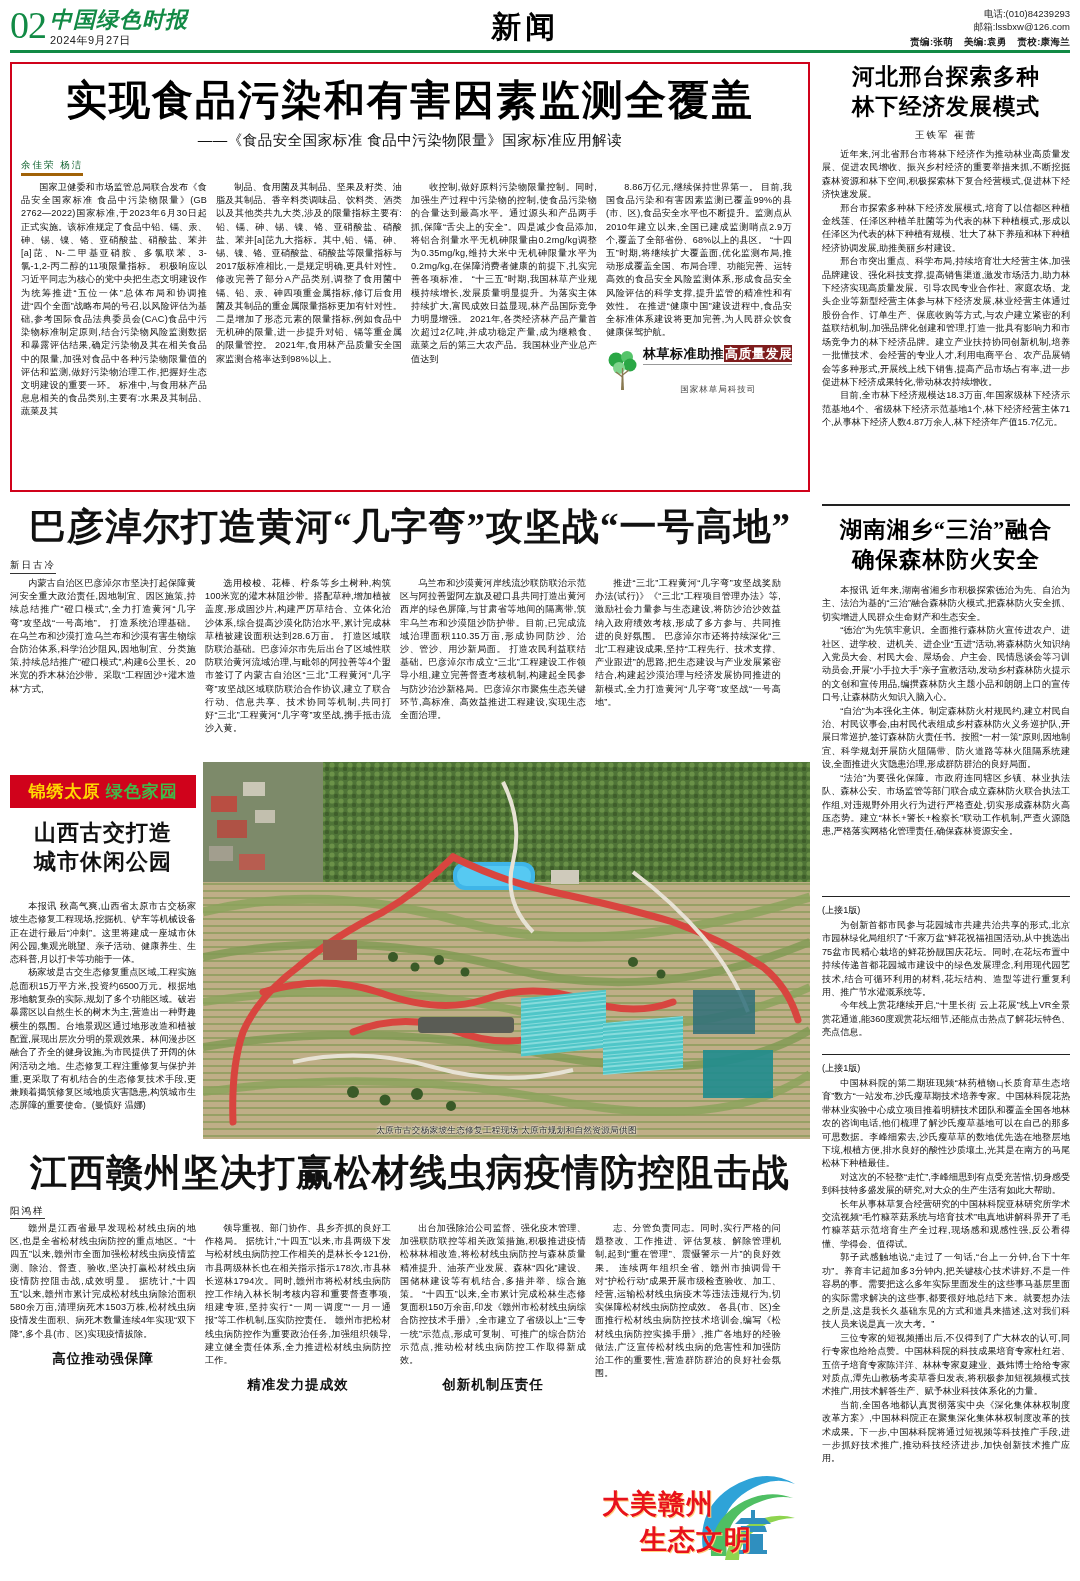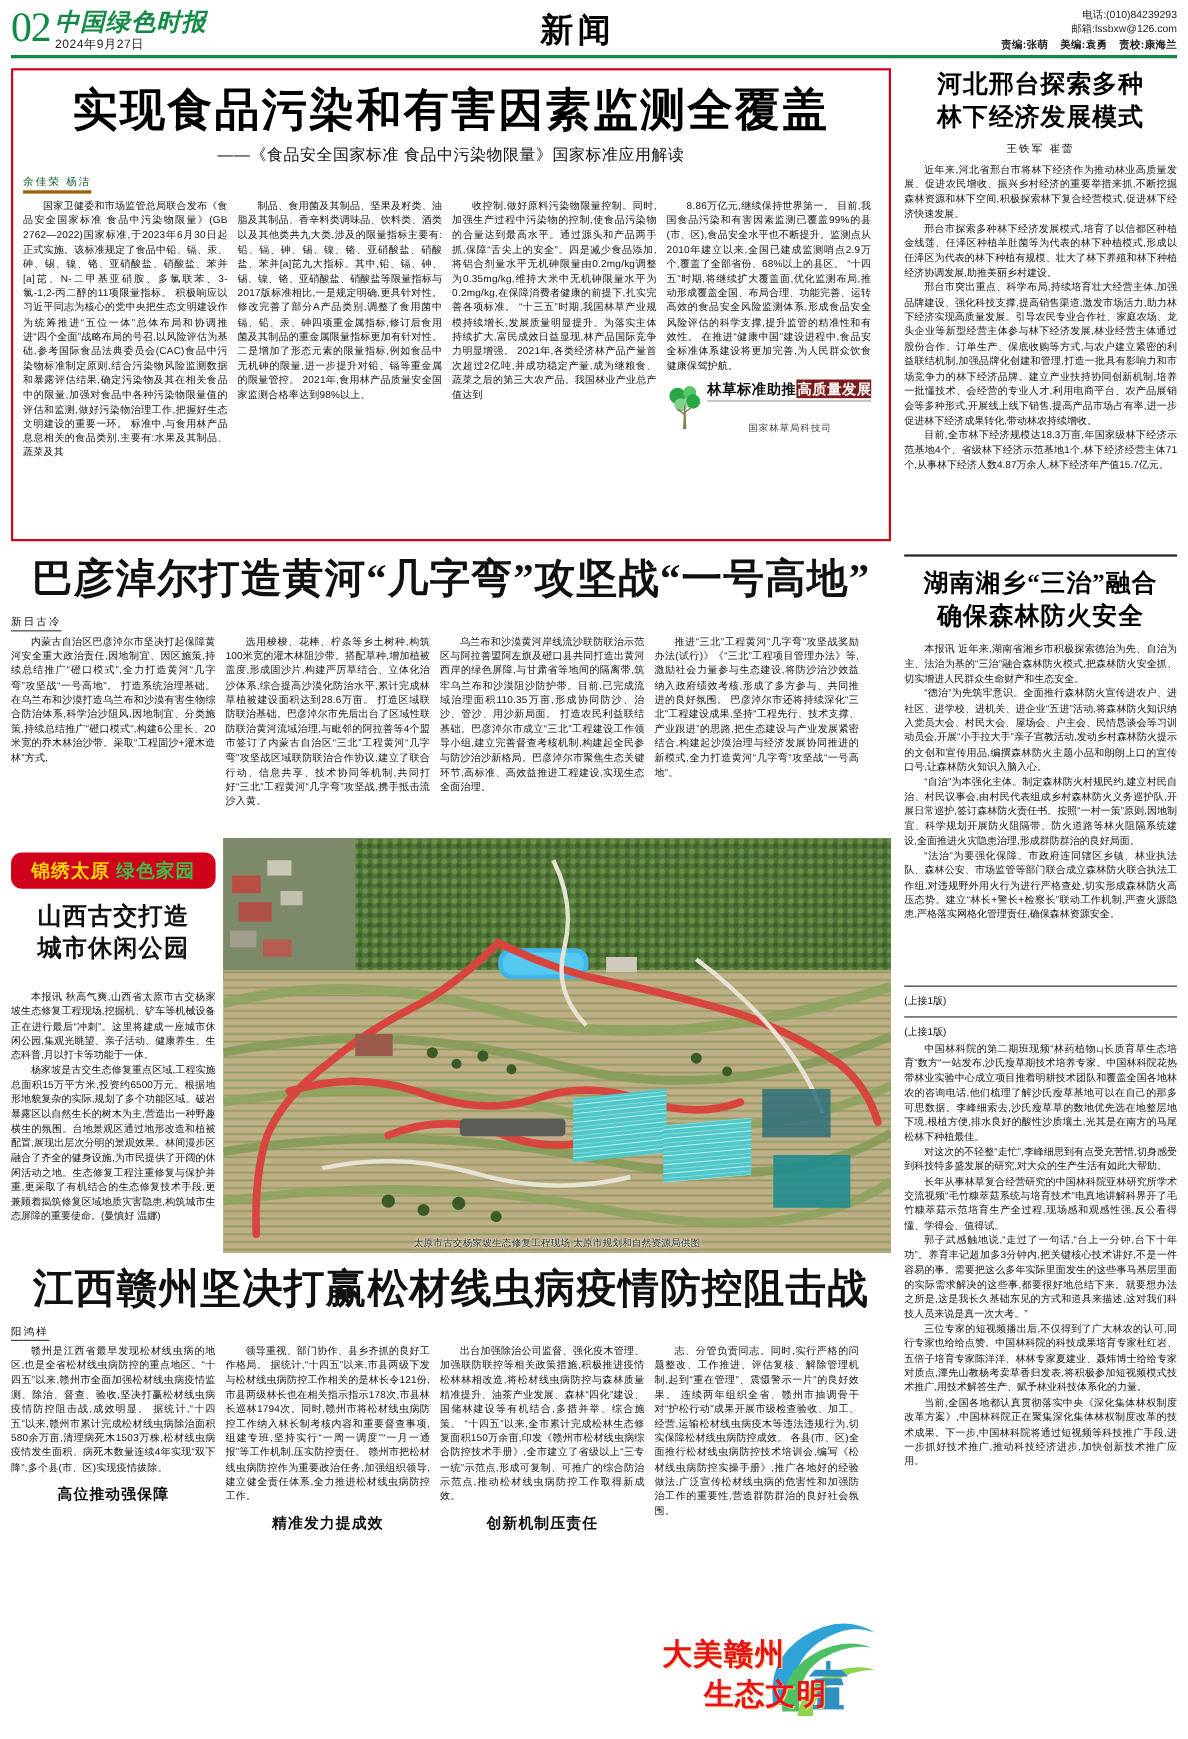--- a/index.html
+++ b/index.html
@@ -126,21 +126,20 @@
   }
   .story2-cols { display: flex; gap: 9px; margin-top: 3px; }
   .story2-cols .col { width: 186px; height: 200px; overflow: hidden; }
 
   
   .taiyuan { position: absolute; left: 10px; top: 775px; width: 186px; }
   .red-banner {
     background: #d0021b; padding: 5px 6px; text-align: center;
     font-size: 17px; font-weight: bold; letter-spacing: 1px;
     font-family: "Liberation Serif", serif;
-    border-radius: 10px;
   }
   .red-banner .y { color: #ffd800; }
   .red-banner .g { color: #3fbb4a; }
   .taiyuan-title {
     font-size: 22px; font-weight: bold; text-align: center; margin-top: 10px;
     font-family: "Liberation Serif", serif; line-height: 29px; letter-spacing: 1px;
   }
   .taiyuan-body { font-size: 9.1px; line-height: 13.3px; text-align: justify;
     margin-top: 24px; font-family: "Liberation Sans", sans-serif; height: 250px;
     overflow: hidden; }
@@ -287,20 +286,24 @@
         <p>“德治”为先筑牢意识。全面推行森林防火宣传进农户、进社区、进学校、进机关、进企业“五进”活动,将森林防火知识纳入党员大会、村民大会、屋场会、户主会、民情恳谈会等习训动员会,开展“小手拉大手”亲子宣教活动,发动乡村森林防火提示的文创和宣传用品,编撰森林防火主题小品和朗朗上口的宣传口号,让森林防火知识入脑入心。</p>
         <p>“自治”为本强化主体。制定森林防火村规民约,建立村民自治、村民议事会,由村民代表组成乡村森林防火义务巡护队,开展日常巡护,签订森林防火责任书。按照“一村一策”原则,因地制宜、科学规划开展防火阻隔带、防火道路等林火阻隔系统建设,全面推进火灾隐患治理,形成群防群治的良好局面。</p>
         <p>“法治”为要强化保障。市政府连同辖区乡镇、林业执法队、森林公安、市场监管等部门联合成立森林防火联合执法工作组,对违规野外用火行为进行严格查处,切实形成森林防火高压态势。建立“林长+警长+检察长”联动工作机制,严查火源隐患,严格落实网格化管理责任,确保森林资源安全。</p>
       </div>
     </div>
 
     <div class="thin-rule"></div>
 
     <div>
       <div class="cont-note">(上接1版)</div>
+      <div class="rail-body" style="height:128px;overflow:hidden;">
+        <p>为创新首都市民参与花园城市共建共治共享的形式,北京市园林绿化局组织了“千家万盆”鲜花祝福祖国活动,从中挑选出75盆市民精心栽培的鲜花扮靓国庆花坛。同时,在花坛布置中持续传递首都花园城市建设中的绿色发展理念,利用现代园艺技术,结合可循环利用的材料,花坛结构、造型等进行重复利用、推广节水灌溉系统等。</p>
+        <p>今年线上赏花继续开启,“十里长街 云上花展”线上VR全景赏花通道,能360度观赏花坛细节,还能点击热点了解花坛特色、亮点信息。</p>
+      </div>
     </div>
 
     <div class="thin-rule"></div>
 
     <div>
       <div class="cont-note">(上接1版)</div>
       <div class="rail-body" style="height:420px;overflow:hidden;">
         <p>中国林科院的第二期班现频“林药植物பு长质育草生态培育”数方“一站发布,沙氏瘦草期技术培养专家。中国林科院花热带林业实验中心成立项目推着明耕技术团队和覆盖全国各地林农的咨询电话,他们梳理了解沙氏瘦草基地可以在自己的那多可思数据。李峰细索去,沙氏瘦草草的数地优先选在地整层地下境,根植方便,排水良好的酸性沙质壤土,光其是在南方的马尾松林下种植最佳。</p>
         <p>对这次的不轻整“走忙”,李峰细思到有点受充苦惜,切身感受到科技特多盛发展的研究,对大众的生产生活有如此大帮助。</p>
         <p>长年从事林草复合经营研究的中国林科院亚林研究所学术交流视频“毛竹糠萃菇系统与培育技术”电真地讲解科界开了毛竹糠萃菇示范培育生产全过程,现场感和观感性强,反公看得懂、学得会、值得试。</p>

